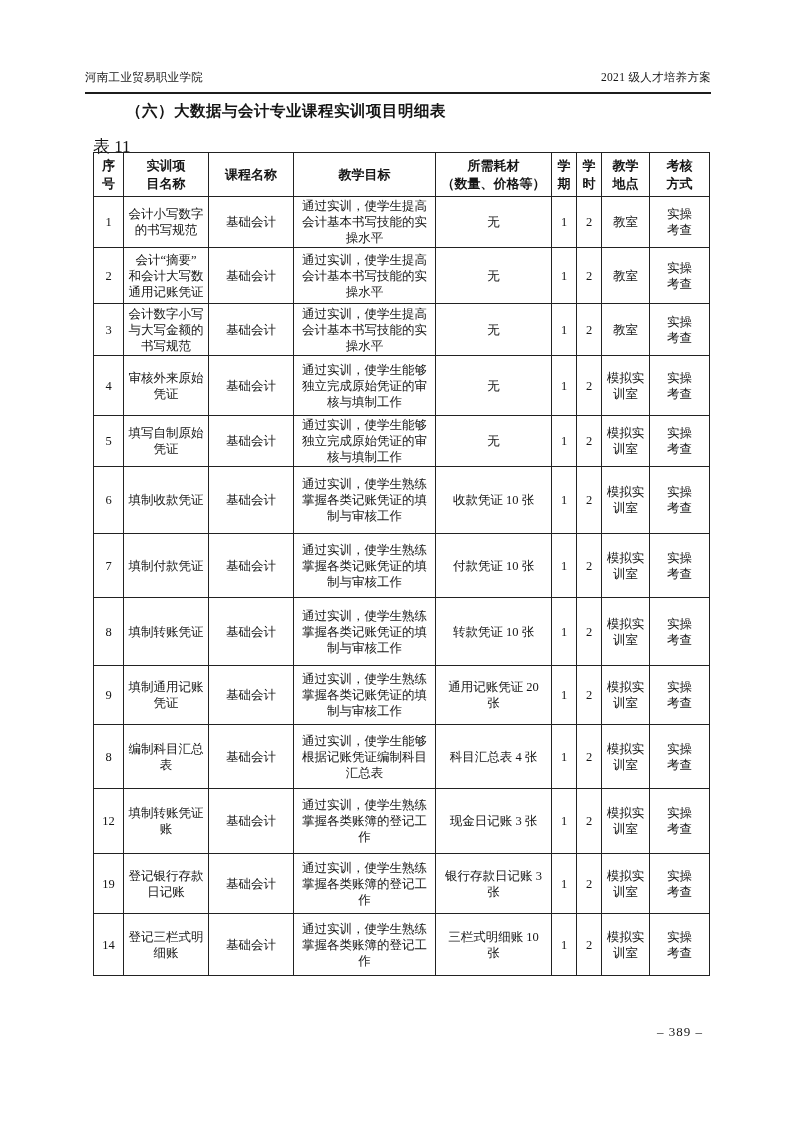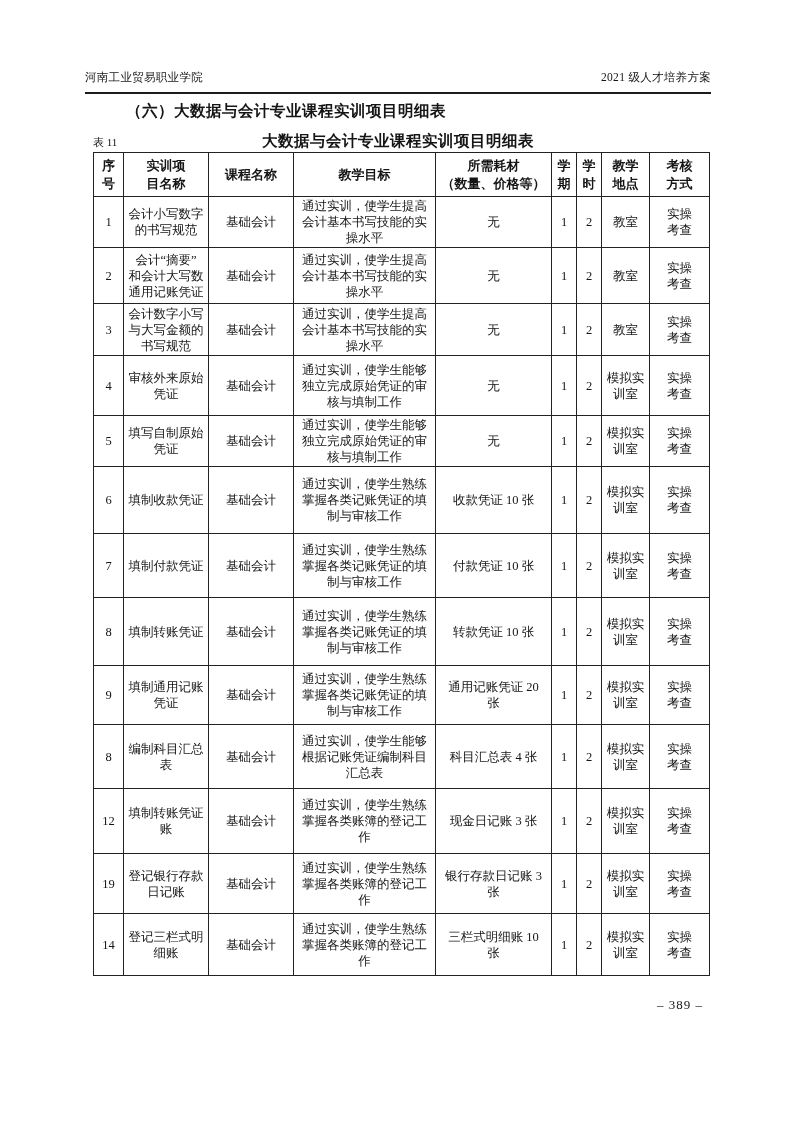--- a/index.html
+++ b/index.html
@@ -23,21 +23,21 @@
   .section-title{
     position:absolute;top:101px;left:113px;
     font-size:15.5px;font-weight:bold;letter-spacing:0.5px;margin-left:13px;
   }
   .caption-row{
     position:absolute;top:131px;left:85px;width:626px;
     text-align:center;height:22px;
   }
   .table-label{
     position:absolute;left:8px;top:4px;
-    font-size:11px;font-weight:normal;
+    font-size:17px;font-weight:normal;
   }
   .table-caption{
     font-size:15.5px;font-weight:bold;letter-spacing:0.5px;
   }
   table.training{
     position:absolute;top:152px;left:93px;
     width:616px;border-collapse:collapse;table-layout:fixed;
   }
   table.training th, table.training td{
     border:1px solid #222;
@@ -49,39 +49,38 @@
     word-break:break-all;
   }
   table.training th{
     font-weight:bold;font-size:13px;line-height:1.35;padding:1px 1px;
   }
   thead tr{height:44px;}
   td.c-project{text-align:left;padding-left:3px;margin-top:40px;}
   td.c-objective{text-align:left;padding-left:3px;padding-right:3px;}
   td.ta-left{text-align:left;padding-left:4px;}
   .footer{
-    position:absolute;top:997px;left:85px;width:618px;
+    position:absolute;top:1024px;left:85px;width:618px;
     text-align:right;font-size:13px;letter-spacing:1px;
   }
 </style>
 </head>
 <body>
 
 <div class="page-header">
   <span>河南工业贸易职业学院</span>
   <span>2021 级人才培养方案</span>
 </div>
 
 <div class="header-rule"></div>
 
 <div class="section-title">（六）大数据与会计专业课程实训项目明细表</div>
 
 <div class="caption-row">
   <span class="table-label">表 11</span>
-  <span class="table-caption">大数据与会计专业课程实训项目明细表</span>
 </div>
 
 <table class="training">
   <colgroup>
     <col style="width:30px">
       <col style="width:85px">
       <col style="width:85px">
     <col style="width:142px">
       <col style="width:116px">
       <col style="width:25px">

